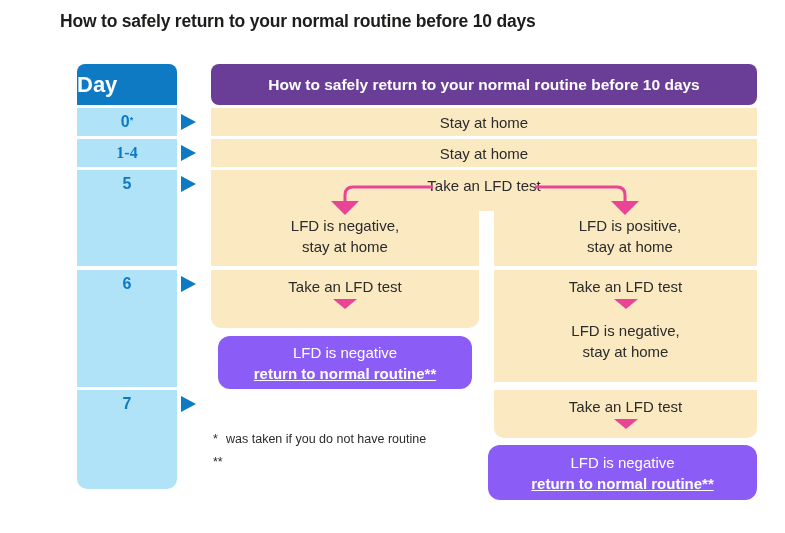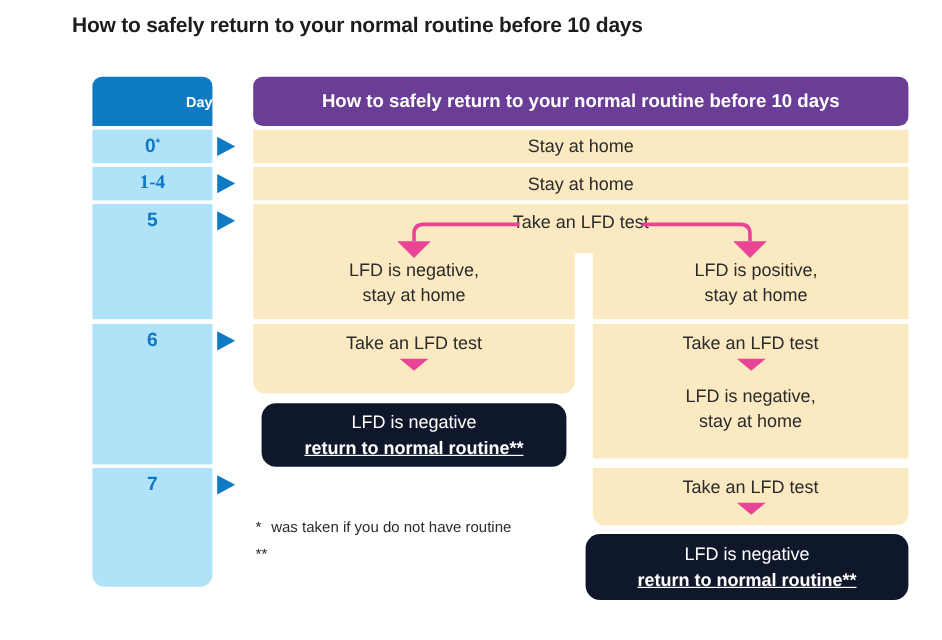--- a/index.html
+++ b/index.html
@@ -9,22 +9,22 @@
   }
   .abs{position:absolute;}
   .page-title{
     position:absolute;left:36px;top:11px;margin:0;
     font-size:17.5px;font-weight:700;color:#1d1d1b;letter-spacing:-0.2px;
   }
   
   .day-header{
     position:absolute;left:53px;top:64px;width:100px;height:41px;
     background:#0e7ac4;border-radius:8px 8px 0 0;
-    display:flex;align-items:center;justify-content:flex-end;
-    color:#ffffff;font-size:12px;font-weight:700;
+    display:flex;align-items:center;justify-content:flex-start;
+    color:#ffffff;font-size:22px;font-weight:700;
   }
   .day-cell{
     position:absolute;left:53px;width:100px;background:#b0e2f8;
     display:flex;justify-content:center;
     color:#0f78c5;font-size:16px;font-weight:700;
   }
   .day-cell.vcenter{align-items:center;}
   .day-cell.vtop{align-items:flex-start;padding-top:5px;box-sizing:border-box;}
   .day-cell sup{font-size:9px;position:relative;top:2px;}
   .day-cell.round-bottom{border-radius:0 0 10px 10px;}
@@ -49,21 +49,21 @@
   .action{font-size:15px;color:#2b2b2b;line-height:18px;}
   .tri-down{
     width:0;height:0;margin-top:3px;
     border-left:12px solid transparent;border-right:12px solid transparent;
     border-top:10px solid #e94495;
   }
   .outcome{
     position:absolute;text-align:center;font-size:15px;color:#2b2b2b;line-height:21px;
   }
   .blue-box{
-    position:absolute;background:#0f172a;border-radius:12px;
+    position:absolute;background:#8b5cf6;border-radius:12px;
     display:flex;flex-direction:column;align-items:center;justify-content:center;
     color:#ffffff;font-size:15px;line-height:21px;text-align:center;
   }
   .blue-box .l2{font-weight:700;text-decoration:underline;}
   b{font-weight:400;}
   
   .footnotes{position:absolute;left:189px;top:431px;width:272px;font-size:12.5px;line-height:16.5px;color:#2b2b2b;}
   .footnote{display:flex;margin-bottom:6px;}
   .fn-marker{flex:0 0 13px;}
   .fn-text span{display:block;}

